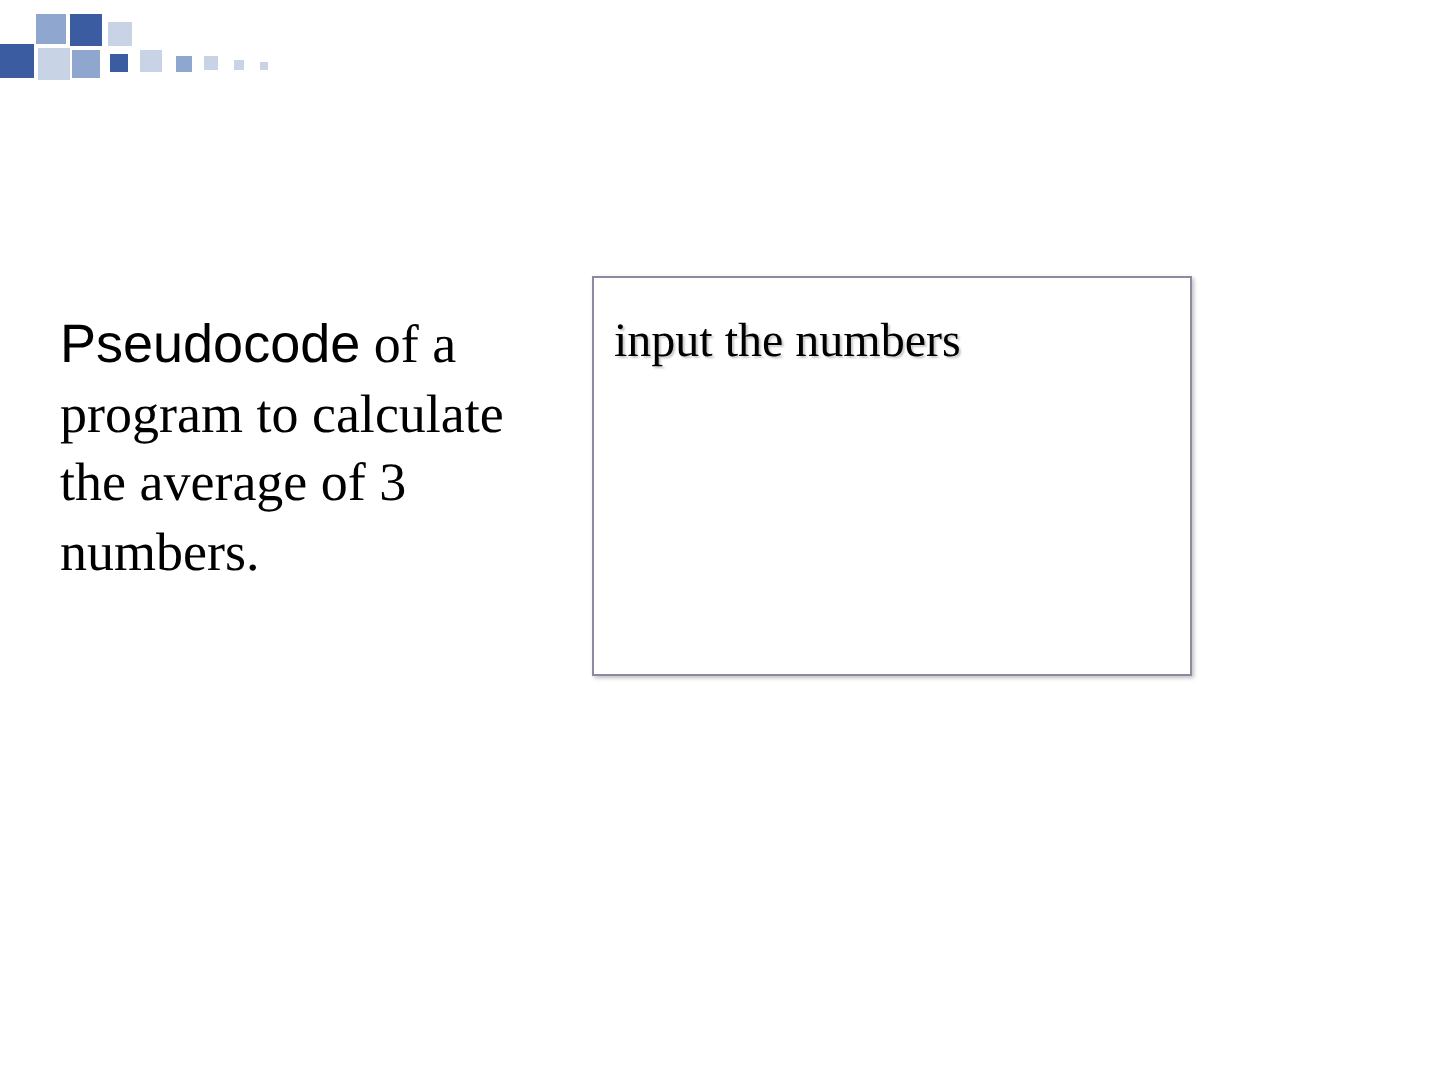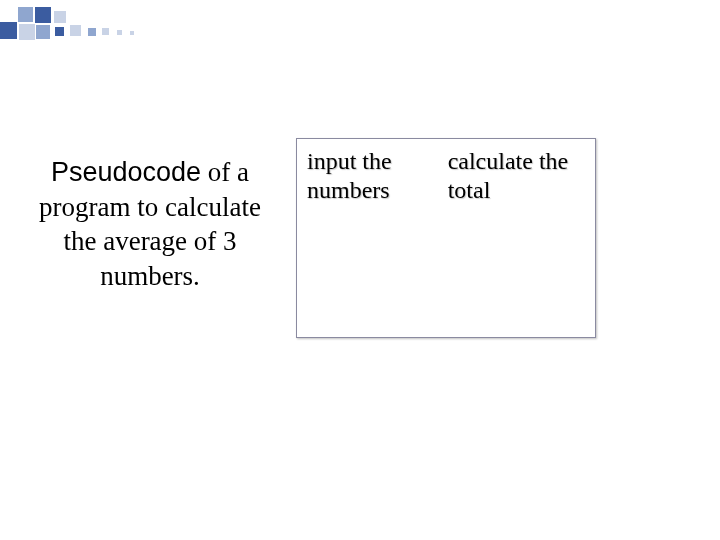--- a/index.html
+++ b/index.html
@@ -17,43 +17,42 @@
     left: 0;
     width: 180px;
     height: 70px;
   }
   .sq { position: absolute; }
   .left-col {
     position: absolute;
     left: 30px;
     top: 155px;
     width: 240px;
-    text-align: center;
   }
   .left-col p {
     font-size: 27px;
     line-height: 1.28;
     color: #000;
   }
   .heading {
     font-family: 'Comic Sans MS', 'Trebuchet MS', cursive, sans-serif;
     font-size: 27px;
     color: #000;
   }
   .box {
     position: absolute;
     left: 296px;
     top: 138px;
     width: 300px;
     height: 200px;
     border: 1px solid #8a8aa0;
     box-shadow: 1px 1px 2px rgba(0,0,0,0.25);
-    padding: 8px 10px 10px 10px;
+    padding: 18px 10px 10px 10px;
     display: flex;
-    flex-direction: row;
+    flex-direction: column;
     justify-content: space-between;
   }
   .box .line {
     font-size: 24px;
     line-height: 1.2;
     color: #000;
     text-shadow: 1px 1px 1px rgba(120,120,120,0.4);
   }
 </style>
 </head>
@@ -76,14 +75,13 @@
 
 <div class="left-col">
   <p>
     <span class="heading">Pseudocode</span><span> of</span>
     <span>a program to calculate the average of 3 numbers.</span>
   </p>
 </div>
 
 <div class="box">
   <div class="line">input the numbers</div>
-  <div class="line">calculate the total</div>
 </div>
 
 </body></html>

